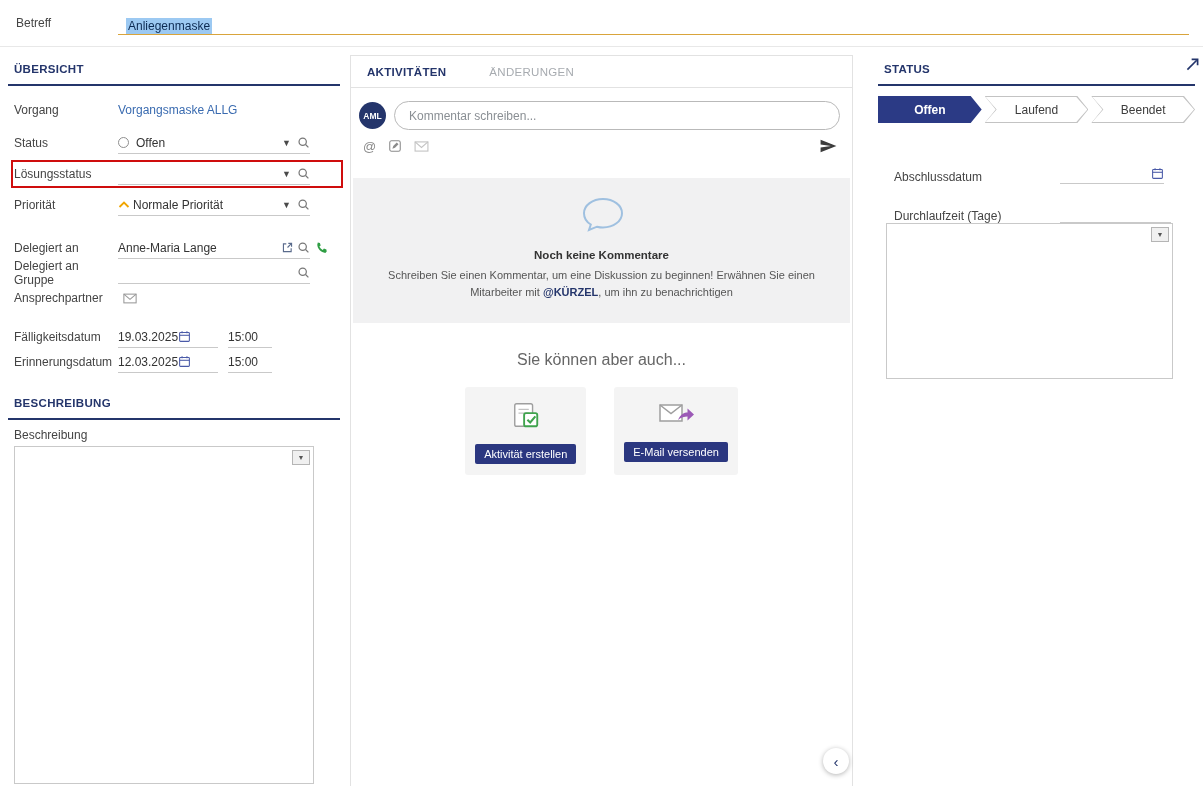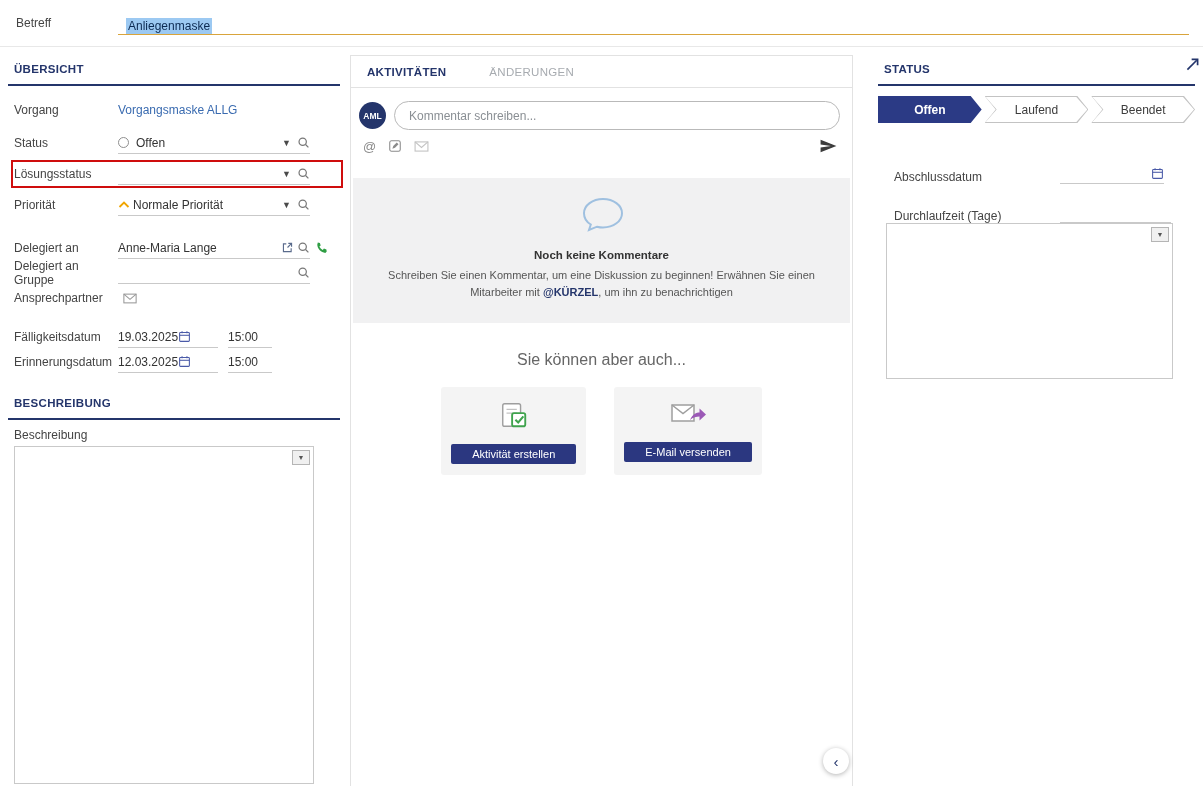--- a/index.html
+++ b/index.html
@@ -71,21 +71,21 @@
   .at-icon { color:#8a8a8a; font-size:13px; cursor:pointer; }
   .grow { flex:1; }
   .empty-box { margin:24px 2px 0 2px; background:#f1f1f2; padding:18px 24px 22px; text-align:center; }
   .empty-title { font-weight:bold; color:#333; font-size:11.5px; margin-top:10px; }
   .empty-text { color:#555; font-size:11px; margin:6px auto 0; line-height:1.55; max-width:470px; }
   .mention { color:#24356b; font-weight:bold; }
   .also { text-align:center; color:#666; font-size:16px; margin-top:28px; }
   .cards { display:flex; justify-content:center; gap:28px; margin-top:18px; }
   .card { background:#f4f4f4; border-radius:3px; padding:13px 10px 11px; text-align:center; min-width:100px; }
   .card-btn { margin-top:11px; background:#2b3780; color:#fff; font-size:11px;
-              font-family:"Liberation Sans", sans-serif; padding:4px 21px; border:none;
+              font-family:"Liberation Sans", sans-serif; padding:4px 9px; border:none;
               border-radius:2px; cursor:pointer; display:inline-block; }
   .collapse-btn { position:absolute; right:3px; bottom:12px; width:26px; height:26px;
                   border-radius:50%; background:#fff; box-shadow:0 1px 5px rgba(0,0,0,.3);
                   display:flex; align-items:center; justify-content:center; color:#24356b;
                   font-size:15px; cursor:pointer; }
 
   
   .col-right { position:absolute; left:866px; top:55px; width:337px; height:731px; background:#fff; }
   .sec-hr { margin:0 8px 0 12px; }
   .corner-icon { position:absolute; top:1px; right:2px; cursor:pointer; }

